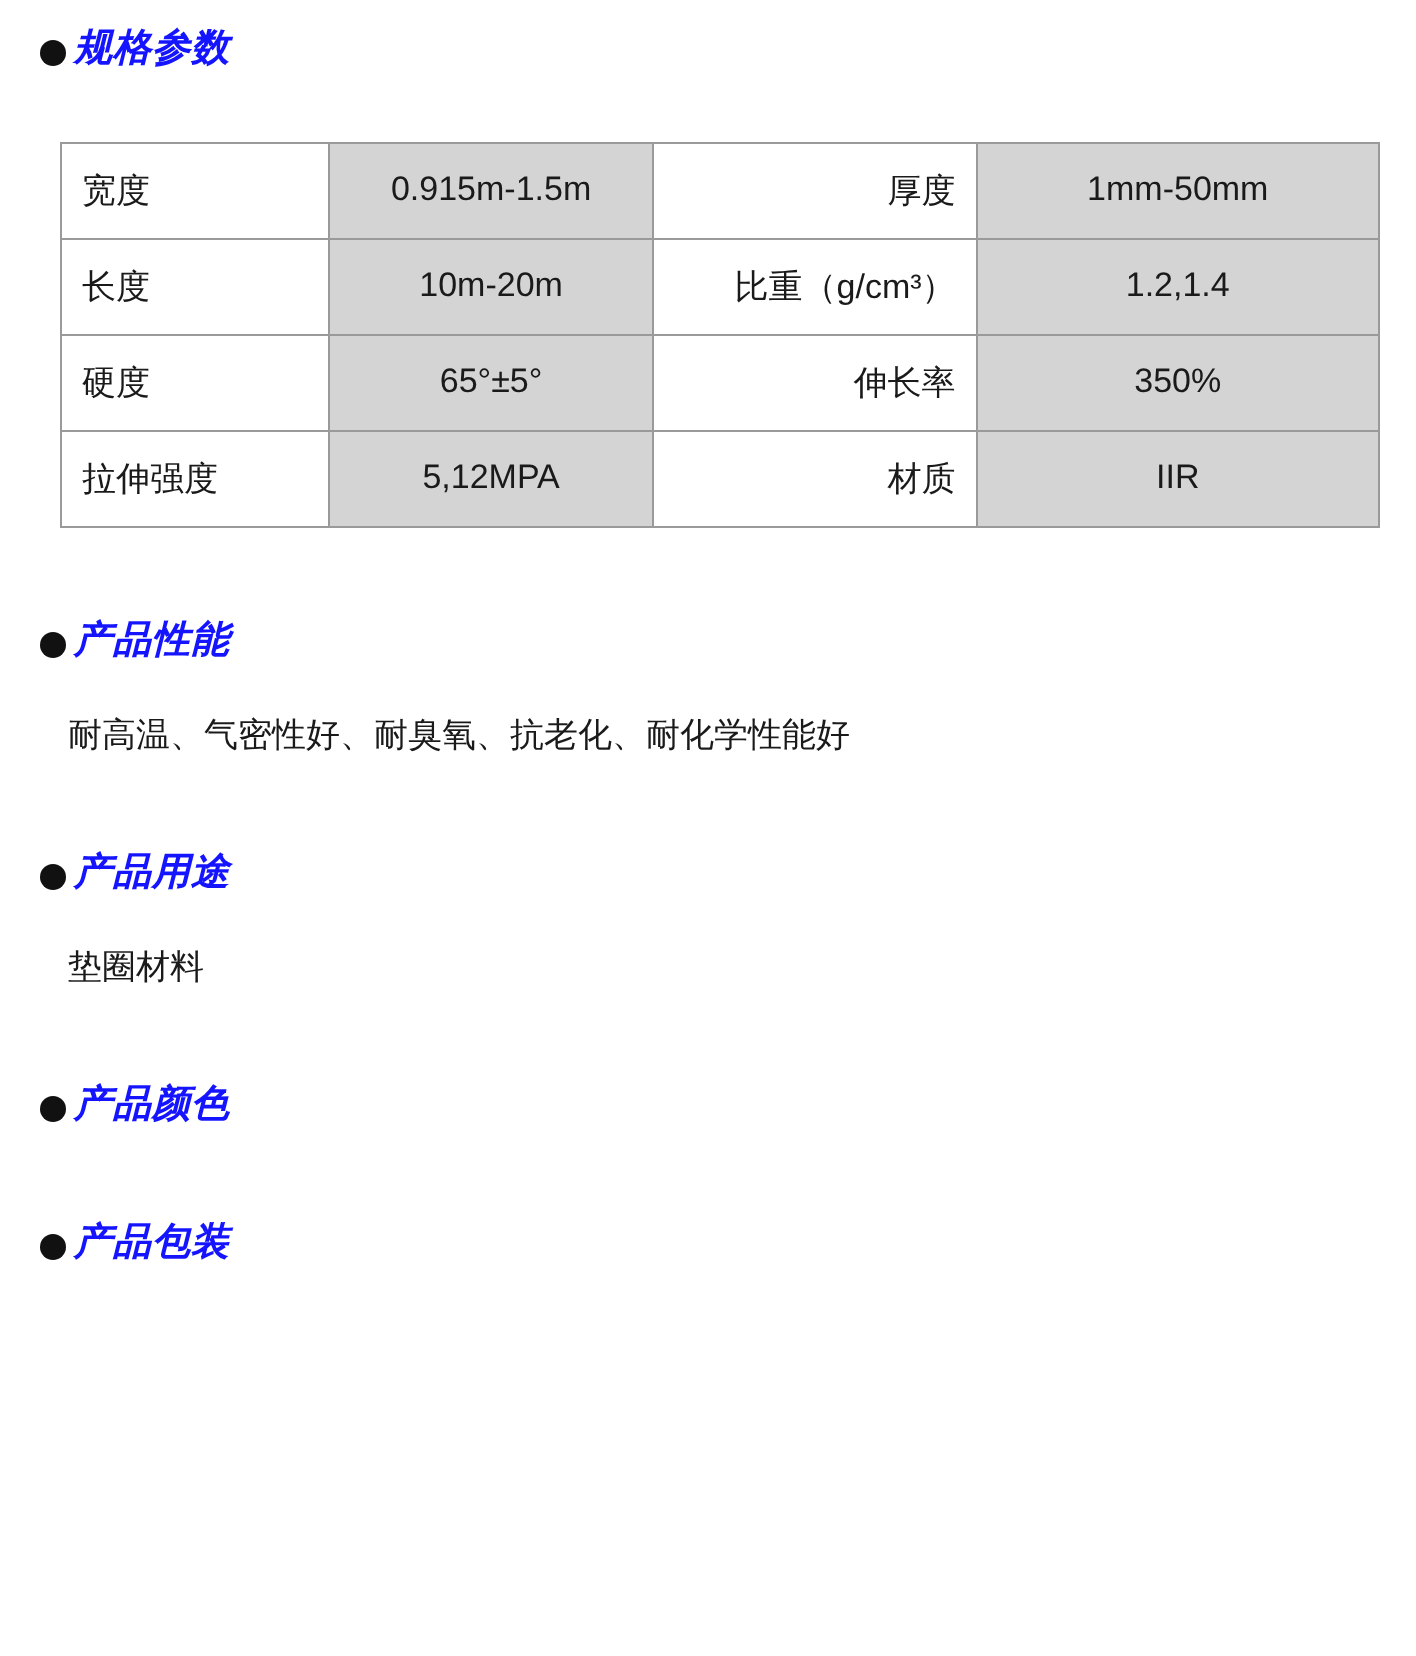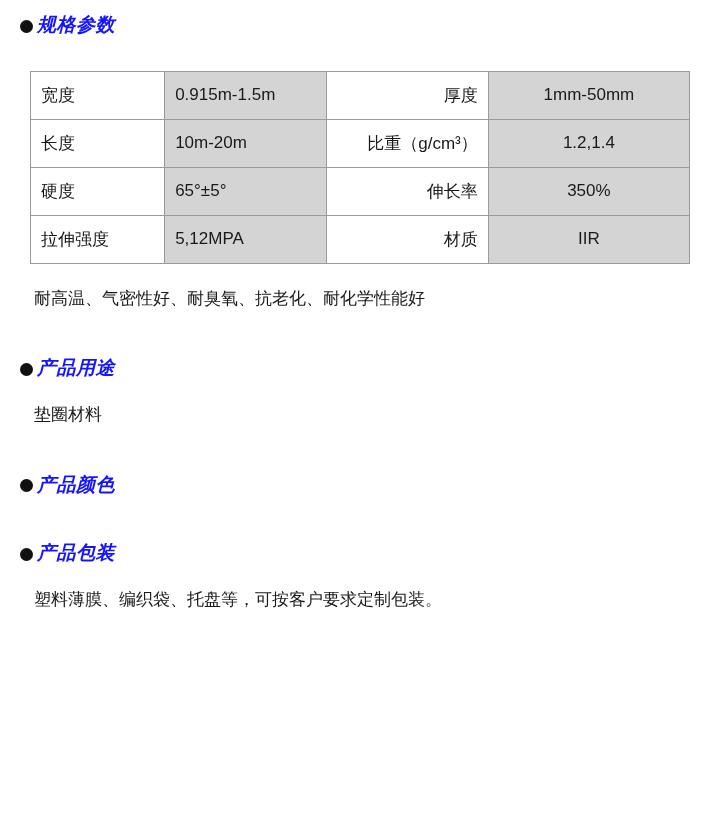--- a/index.html
+++ b/index.html
@@ -68,21 +68,21 @@
   }
   td.lbl {
     background: #ffffff;
     width: 126px;
     text-align: left;
     padding-left: 14px;
   }
   td.val {
     background: #d4d4d4;
     width: 152px;
-    text-align: left;
+    text-align: center;
   }
   td.lbl2 {
     background: #ffffff;
     width: 152px;
     text-align: right;
     padding-left: 14px;
   }
   td.val2 {
     background: #d4d4d4;
     width: 189px;
@@ -133,32 +133,35 @@
         <tr>
           <td class="lbl">拉伸强度</td>
           <td class="val">5,12MPA</td>
           <td class="lbl2">材质</td>
           <td class="val2">IIR</td>
         </tr>
       </tbody>
     </table>
   </div>
 
+  <div class="section-head gap-sec">
+    <span class="bullet-dot"></span>
+    <span class="section-title">产品性能</span>
+  </div>
   <p class="para gap-para">耐高温、气密性好、耐臭氧、抗老化、耐化学性能好</p>
 
   <div class="section-head gap-sec">
     <span class="bullet-dot"></span>
     <span class="section-title">产品用途</span>
   </div>
   <p class="para gap-para">垫圈材料</p>
 
   <div class="section-head gap-sec">
     <span class="bullet-dot"></span>
     <span class="section-title">产品颜色</span>
   </div>
 
   <div class="section-head gap-sec">
     <span class="bullet-dot"></span>
     <span class="section-title">产品包装</span>
   </div>
-  <p class="para gap-para">塑料薄膜、编织袋、托盘等，可按客户要求定制包装。</p>
 
 </div>
 
 </body></html>

